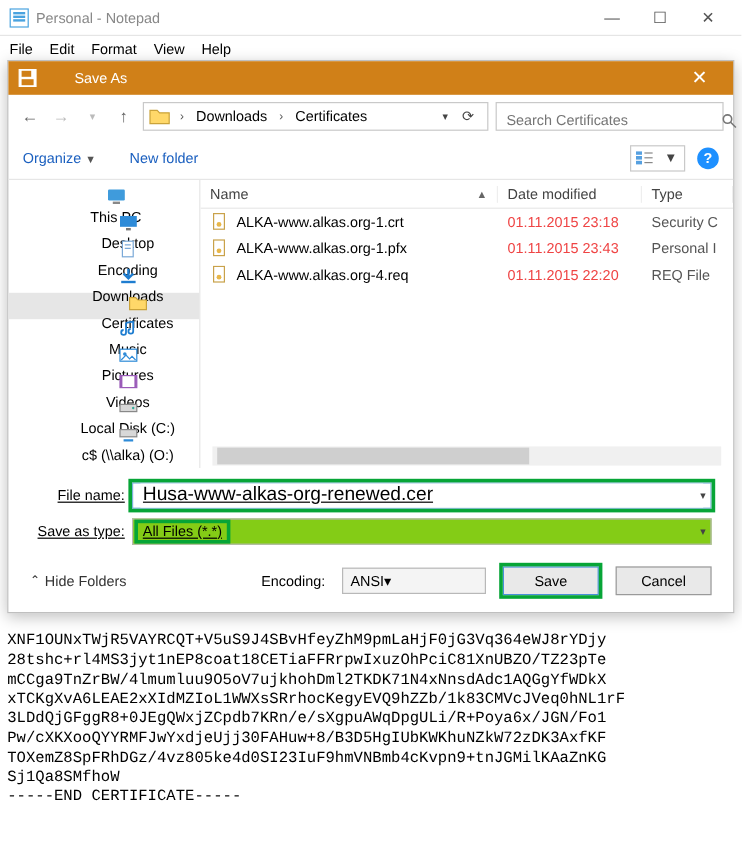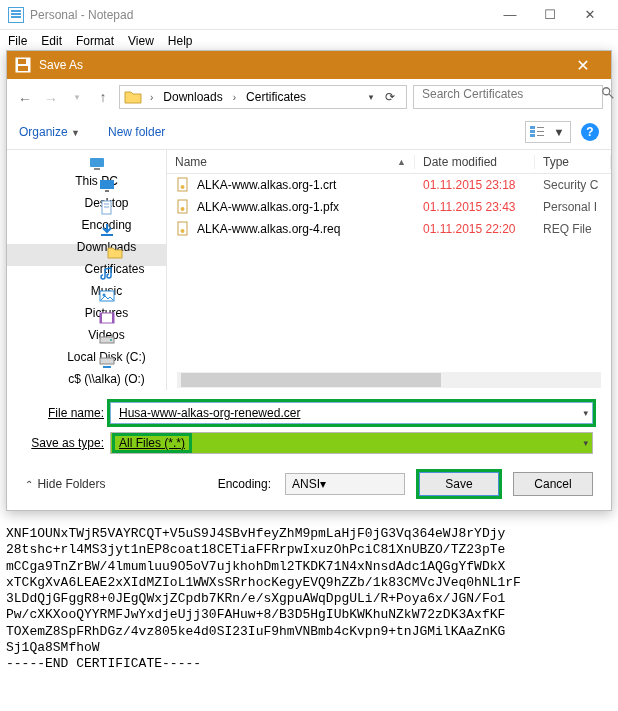--- a/index.html
+++ b/index.html
@@ -10,37 +10,37 @@
   .np-icon { width: 16px; height: 16px; margin-right: 6px; position: relative; }
   .np-icon::before { content:""; position:absolute; inset:0; background:#fff; border:1px solid #4aa3df; }
   .np-icon::after { content:""; position:absolute; left:3px; right:3px; top:3px; height:2px; background:#4aa3df; box-shadow:0 3px 0 #4aa3df,0 6px 0 #4aa3df; }
   .np-title { color: #888; flex:1; }
   .np-ctl { width: 40px; text-align:center; color:#555; font-size:13px; }
   .np-menu { display:flex; gap:14px; padding:4px 8px 6px; font-size:12px; }
   .np-doc { padding:4px 6px; font-family:"Consolas","Courier New",monospace; font-size:13px; white-space:pre; line-height:1.25; }
 
   
   .dlg { position:absolute; left:6px; top:50px; width:606px; border:1px solid #bfbfbf; background:#fff; box-shadow:0 3px 12px rgba(0,0,0,.25); }
-  .dlg-title { height:28px; background:#d08018; color:#fff; display:flex; align-items:center; padding:0 8px; font-size:12px; }
+  .dlg-title { height:28px; background:#d08018; color:#fff; display:flex; align-items:center; padding:0 8px; font-size:12px;gap:23px; }
   .dlg-title .icon { width:16px; height:16px; margin-right:8px; position:relative; }
   .dlg-title .icon svg { width:16px; height:16px; }
   .dlg-title .spacer { flex:1; }
   .dlg-close { width:40px; text-align:center; font-size:16px; }
 
   
   .addr-row { display:flex; align-items:center; padding:6px 8px; gap:6px; }
   .nav-arrow { width:20px; height:20px; border:none; background:none; color:#666; font-size:14px; display:flex; align-items:center; justify-content:center; }
   .nav-arrow.disabled { color:#bbb; }
   .addr-bar { flex:1; height:24px; border:1px solid #c9c9c9; display:flex; align-items:center; padding:0 4px; gap:0; }
   .addr-folder-ico { width:18px; height:16px; margin-right:4px; }
   .breadcrumb-seg { padding:0 6px; }
   .chev { color:#555; font-size:10px; padding:0 4px; }
   .addr-refresh { width:24px; text-align:center; color:#444; }
   .addr-dd { width:14px; text-align:center; color:#444; font-size:9px; }
-  .search-box { width:190px; height:24px; border:1px solid #c9c9c9; display:flex; align-items:flex-start; padding:0 6px; color:#888; gap:22px; }
+  .search-box { width:190px; height:24px; border:1px solid #c9c9c9; display:flex; align-items:flex-end; padding:0 6px; color:#888; gap:22px; }
   .search-box input { border:none; outline:none; flex:1; font-size:12px; color:#555; background:transparent; }
   .mag { width:14px; height:14px; }
 
   
   .tool-row { display:flex; align-items:center; padding:6px 12px; border-bottom:1px solid #e6e6e6; }
   .tool-row .tbtn { color:#1a5fbf; margin-right:28px; }
   .tool-row .right { margin-left:auto; display:flex; align-items:center; gap:10px; }
   .view-toggle { display:flex; align-items:center; border:1px solid #c9c9c9; height:22px; }
   .view-cell { width:22px; display:flex; align-items:center; justify-content:center; font-size:11px; color:#444; }
   .help-circle { width:18px; height:18px; border-radius:50%; background:#1e90ff; color:#fff; font-size:12px; display:flex; align-items:center; justify-content:center; font-weight:bold; }
@@ -69,21 +69,21 @@
   .hscroll { position:absolute; left:170px; right:10px; bottom:2px; height:16px; background:#f0f0f0; display:flex; align-items:center; }
   .hscroll-thumb { height:14px; width:260px; background:#cfcfcf; margin-left:4px; }
 
   
   .inputs { padding:12px 18px 4px; }
   .input-row { display:flex; align-items:center; margin-bottom:8px;text-decoration:underline; }
   .input-row label { width:85px; text-align:right; padding-right:6px; }
   .combo { flex:1; height:22px; border:1px solid #7eb1da; display:flex; align-items:center; padding:0 6px; position:relative; }
   .combo.green-hi { outline:3px solid #07a537; }
   .combo .dd { position:absolute; right:4px; font-size:9px; color:#444; }
-  .combo input { border:none; outline:none; flex:1; font-size:12px; }
+  .combo input { border:none; outline:none; flex:1; font-size:16px; }
 
   .action-row { display:flex; align-items:center; padding:6px 18px 14px; gap:14px; }
   .hide-folders { display:flex; align-items:center; gap:4px; color:#333; }
   .enc-label { margin-left:auto; }
   .enc-combo { width:120px; height:22px; border:1px solid #b8b8b8; display:flex; align-items:center; padding:0 6px; position:relative; background:#f4f4f4; }
   .btn { width:80px; height:24px; border:1px solid #9a9a9a; background:#e9e9e9; display:flex; align-items:center; justify-content:center; }
   .btn.primary { border:1px solid #4a90d9; outline:3px solid #07a537; }
 
   svg { display:block; }
 </style>

